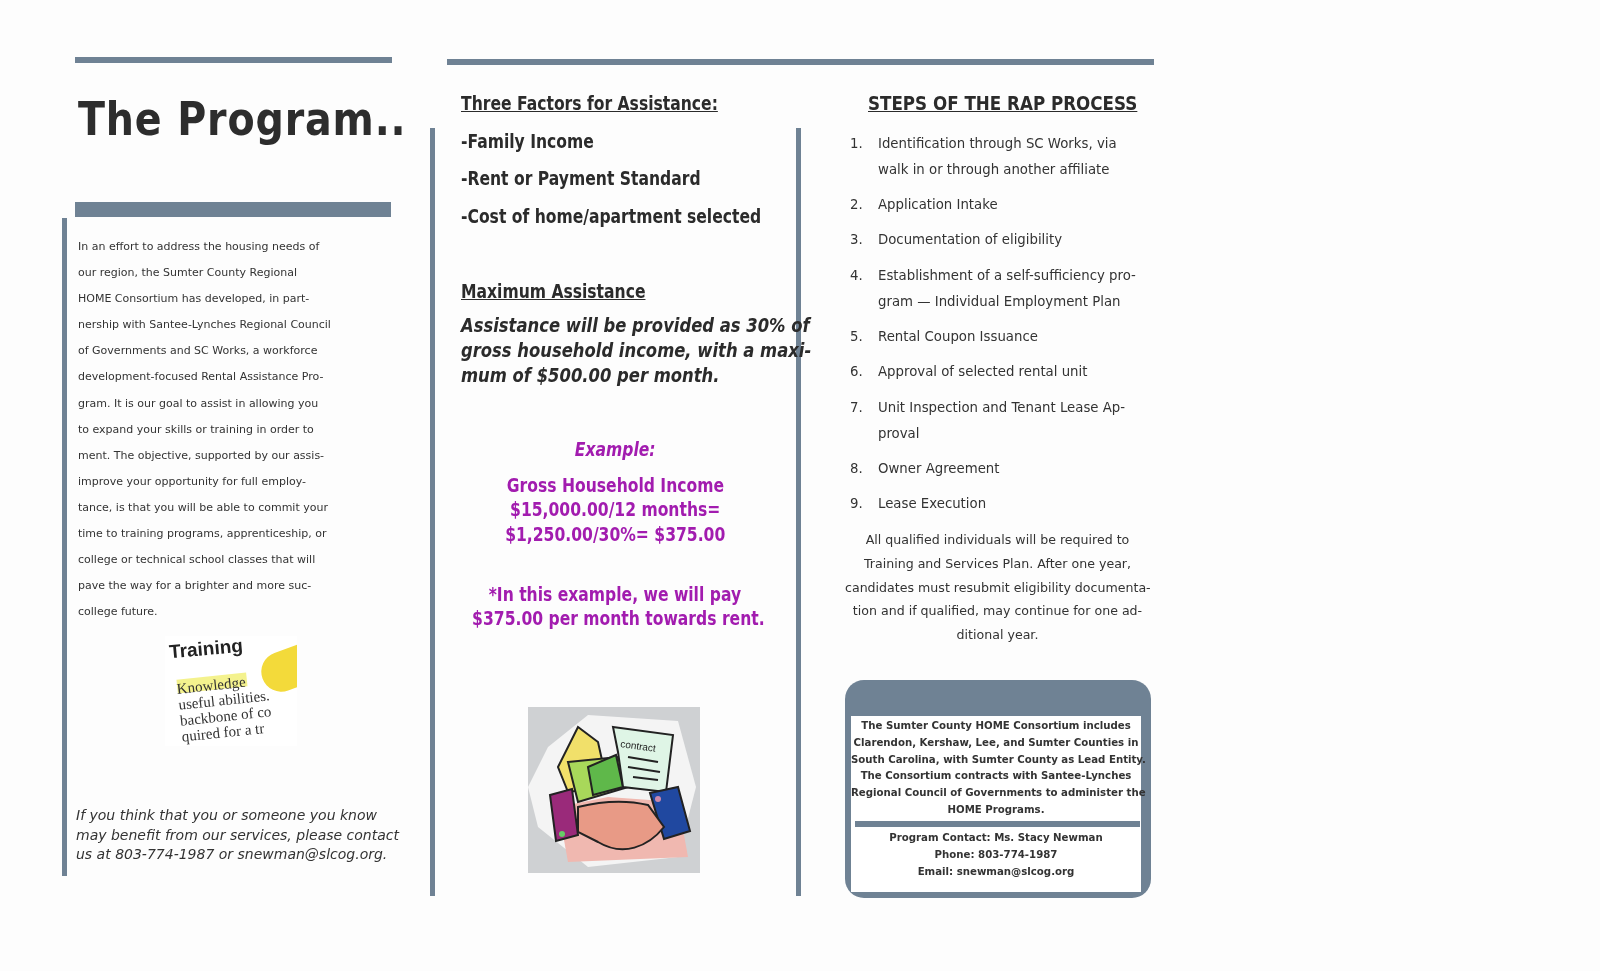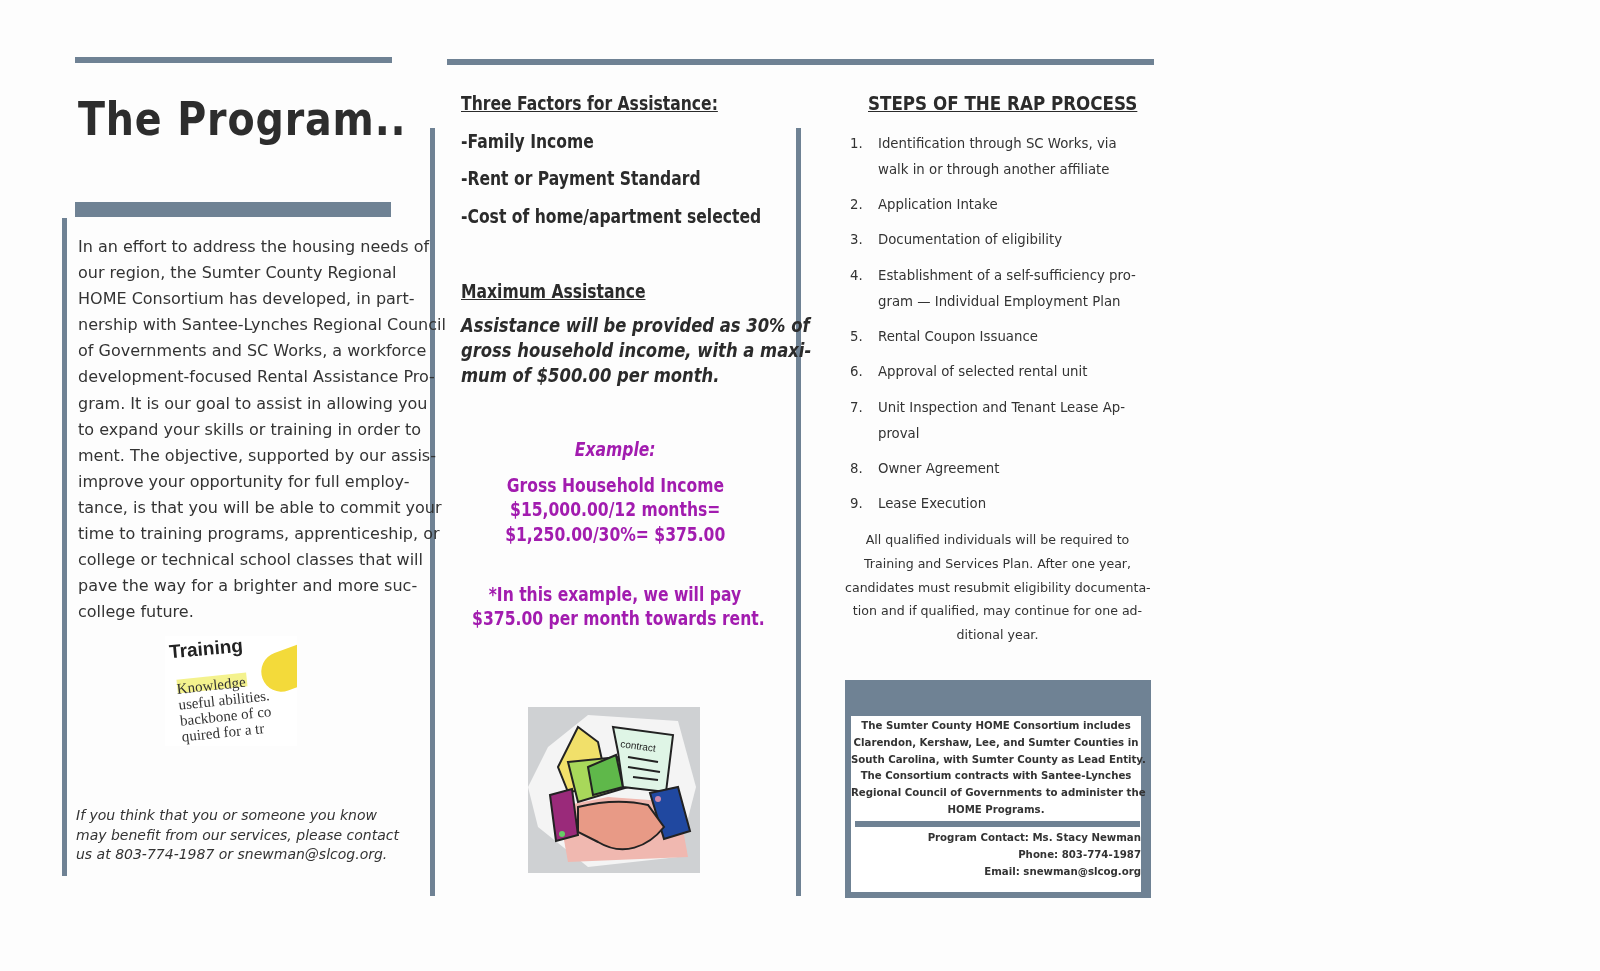--- a/index.html
+++ b/index.html
@@ -11,21 +11,21 @@
   .abs { position: absolute; }
 
   
   .title {
     left: 78px; top: 92px; font-family: "DejaVu Sans", sans-serif; font-weight: bold;
     font-size: 46px; letter-spacing: 1px; color: #2d2d2d; transform: scaleX(0.86); transform-origin: left top;
     white-space: nowrap;
   }
   .intro {
     left: 78px; top: 234px; width: 318px; font-family: "DejaVu Sans", sans-serif;
-    font-size: 16px; line-height: 26.1px; color: #333;
+    font-size: 11px; line-height: 26.1px; color: #333;
   }
   .intro span { display: block; white-space: nowrap; }
   .contact-italic {
     left: 76px; top: 806px; width: 330px; font-family: "DejaVu Sans", sans-serif; font-style: italic;
     font-size: 14px; line-height: 19.5px; color: #333;
   }
   .contact-italic span { display:block; white-space: nowrap; }
 
   .training-img {
     left: 165px; top: 636px; width: 132px; height: 110px; overflow: hidden; background: #fff;
@@ -49,26 +49,26 @@
   .contract-img { left: 528px; top: 707px; width: 172px; height: 166px; background: #cfd1d3; overflow: hidden; }
 
   
   .steps-title { left: 868px; top: 92px; font-family:"DejaVu Sans",sans-serif; font-weight:bold; font-size: 19px; text-decoration: underline; color:#2b2b2b; transform: scaleX(0.88); transform-origin: left top; white-space: nowrap;}
   .step { position: absolute; left: 850px; width: 300px; font-family: "DejaVu Sans", sans-serif; font-size: 13.3px; line-height: 26px; color: #333; }
   .step .num { position: absolute; left: 0; width: 20px; text-align: left; }
   .step .txt { position: absolute; left: 28px; white-space: nowrap; }
   .note { left: 845px; top: 528px; width: 305px; text-align: center; font-family: "DejaVu Sans", sans-serif; font-size: 12.6px; line-height: 23.8px; color: #333; }
   .note span { display:block; white-space: nowrap; }
 
-  .consortium-box { left: 845px; top: 680px; width: 306px; height: 218px; background: #6f8294; }
+  .consortium-box { left: 845px; top: 680px; width: 306px; height: 218px; background: #6f8294; border-radius: 19px; }
   .consortium-inner { position:absolute; left: 6px; top: 36px; width: 290px; height: 176px; background:#fff; }
   .consortium-text { position:absolute; left: 0; top: 2px; width: 290px; text-align:center; font-family:"DejaVu Sans",sans-serif; font-weight:bold; font-size: 10.2px; line-height: 16.8px; color:#333; }
   .consortium-text span { display:block; white-space: nowrap; }
   .consortium-divider { position:absolute; left: 4px; top: 105px; width: 285px; height: 6px; background:#6f8294; }
-  .contact-block { position:absolute; left: 0; top: 114px; width: 290px; text-align:right; font-family:"DejaVu Sans",sans-serif; font-weight:bold; font-size: 10.2px; line-height: 16.8px; color:#333; }
+  .contact-block { position:absolute; left: 0; top: 114px; width: 290px; text-align:center; font-family:"DejaVu Sans",sans-serif; font-weight:bold; font-size: 10.2px; line-height: 16.8px; color:#333; }
   .contact-block span { display:block; white-space: nowrap; }
 </style>
 </head>
 <body>
 
 <div class="bar" style="left:75px; top:57px; width:317px; height:6px;"></div>
 <div class="bar" style="left:75px; top:202px; width:316px; height:15px;"></div>
 <div class="bar" style="left:62px; top:218px; width:5px; height:658px;"></div>
 <div class="bar" style="left:447px; top:59px; width:707px; height:6px;"></div>
 <div class="bar" style="left:430px; top:128px; width:5px; height:768px;"></div>

